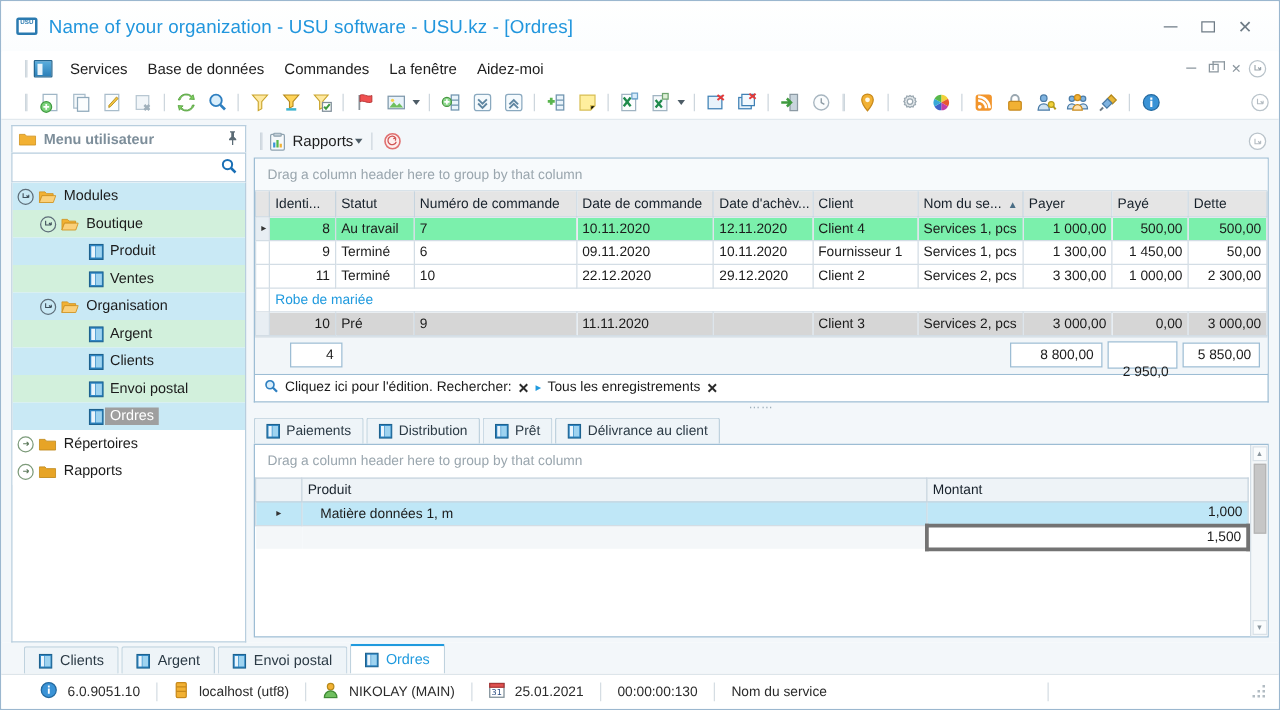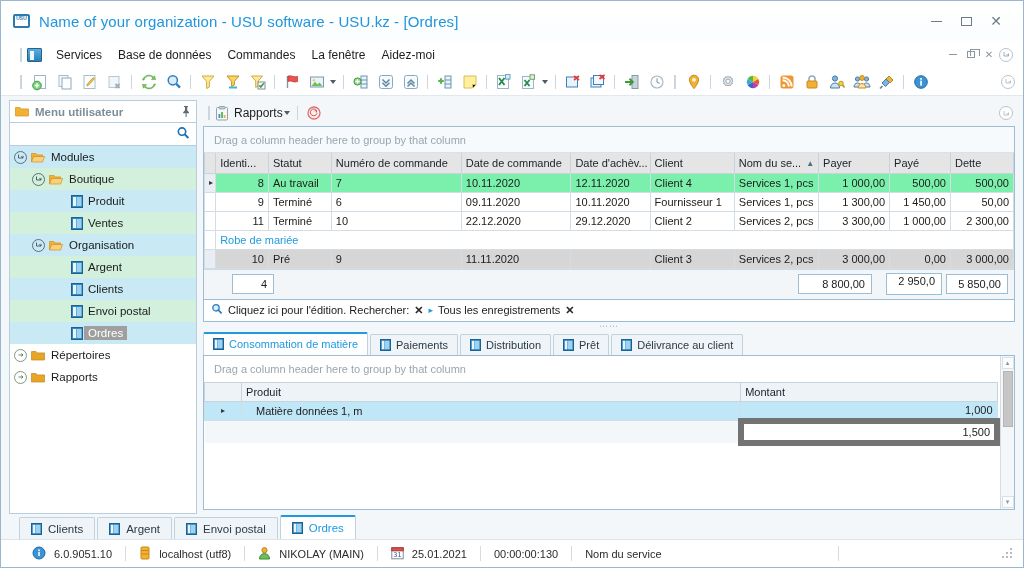--- a/index.html
+++ b/index.html
@@ -160,21 +160,21 @@
   .sumbar{
     height:30px;flex:0 0 30px;display:flex;align-items:center;
     background:#f2f6f9;border-top:1px solid #cfdae2;padding:0 6px; position:relative;
   }
   .sumbox{
     border:1px solid #9dbdd4;background:#fff;height:20px;display:flex;align-items:center;
     justify-content:flex-end;padding:0 6px;font-size:11px;
   }
   .sumbox.count{ width:42px; margin-left:22px; }
   .sumbox.v1{ width:74px; }
-  .sumbox.v2{ width:56px; align-items:flex-start; height:22px; padding-top:1px;margin-left:10px; }
+  .sumbox.v2{ width:56px; align-items:flex-start; height:22px; padding-top:18px; }
   .sumbox.v3{ width:62px; }
   .sum-right{ margin-left:auto; display:flex; align-items:center; gap:4px; }
 
   .findbar{
     height:22px;flex:0 0 22px;border:1px solid #9dbdd4;border-top:none;background:#fff;
     display:flex;align-items:center;padding-left:7px;gap:5px;font-size:11px;
   }
   .fb-x{ color:#2a2a2a;font-weight:bold;font-size:11px; }
   .fb-tri{ color:#1f9ade;font-size:9px; }
 
@@ -853,30 +853,20 @@
         <span>Cliquez ici pour l'édition. Rechercher:</span>
         <span class="fb-x">✕</span>
         <span class="fb-tri">▸</span>
         <span>Tous les enregistrements</span>
         <span class="fb-x">✕</span>
       </div>
 
       <div class="splitter">⋯⋯</div>
 
       <div class="dtabs">
-        <div class="dtab active">
-          <span class="tabbook">
-            <svg width="11" height="12" viewBox="0 0 11 12">
-                <rect x="0.5" y="0.5" width="10" height="11" fill="#2f86c4" stroke="#1d628f"></rect>
-                <rect x="1.8" y="1.8" width="2.6" height="8.4" fill="#e9f5fd"></rect>
-                <rect x="4.9" y="1.8" width="4.5" height="8.4" fill="#9ed3f0"></rect>
-              </svg>
-          </span>
-          <span>Consommation de matière</span>
-        </div>
         <div class="dtab">
           <span class="tabbook">
             <svg width="11" height="12" viewBox="0 0 11 12">
                 <rect x="0.5" y="0.5" width="10" height="11" fill="#2f86c4" stroke="#1d628f"></rect>
                 <rect x="1.8" y="1.8" width="2.6" height="8.4" fill="#e9f5fd"></rect>
                 <rect x="4.9" y="1.8" width="4.5" height="8.4" fill="#9ed3f0"></rect>
               </svg>
           </span>
           <span>Paiements</span>
         </div>
@@ -930,21 +920,21 @@
             </thead>
             <tbody>
               <tr class="selrow">
                 <td class="rowmark">▸</td>
                 <td style="padding-left:14px">Matière données 1, m</td>
                 <td class="num">1,000</td>
               </tr>
               <tr>
                 <td style="border:none;background:#f4f7f9"></td>
                 <td style="border:none;background:#f4f7f9"></td>
-                <td class="num" style="background:#ffffff;border:6px solid #737373">1,500</td>
+                <td class="num" style="background:#ffffff;border:3px solid #737373">1,500</td>
               </tr>
             </tbody>
           </table>
         </div>
         <div class="vscroll">
           <div style="display:flex;flex-direction:column;align-items:center;">
             <div class="vs-btn">▴</div>
             <div class="vs-thumb"></div>
           </div>
           <div class="vs-btn">▾</div>

